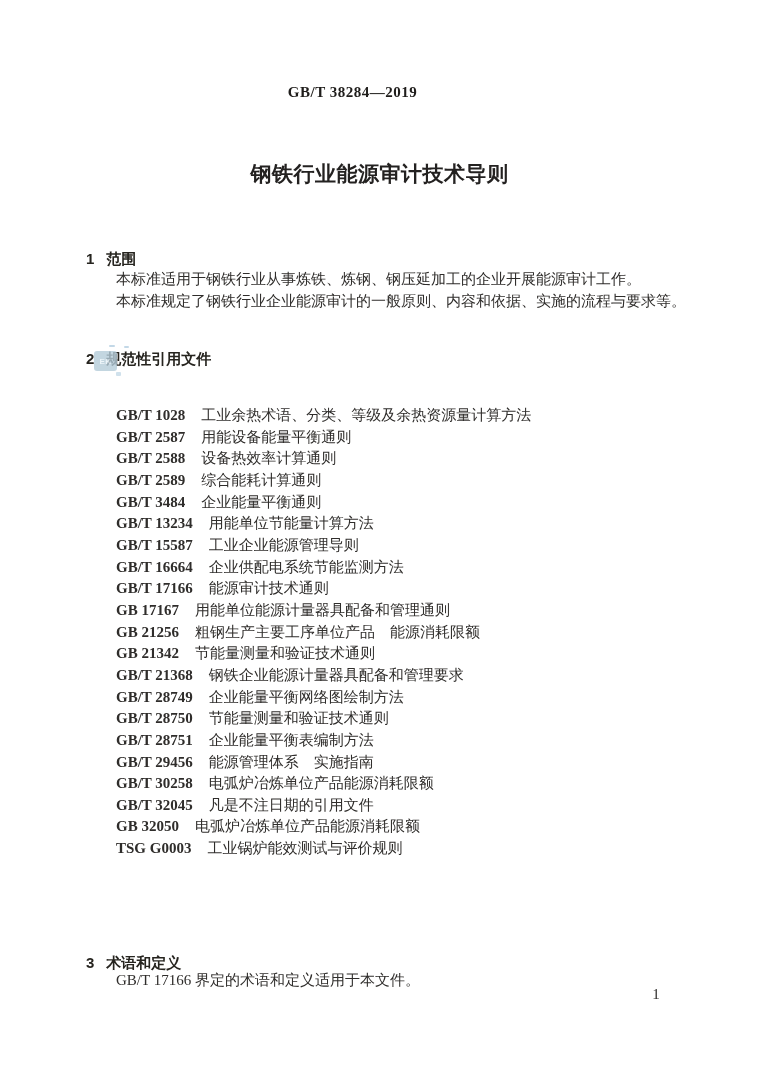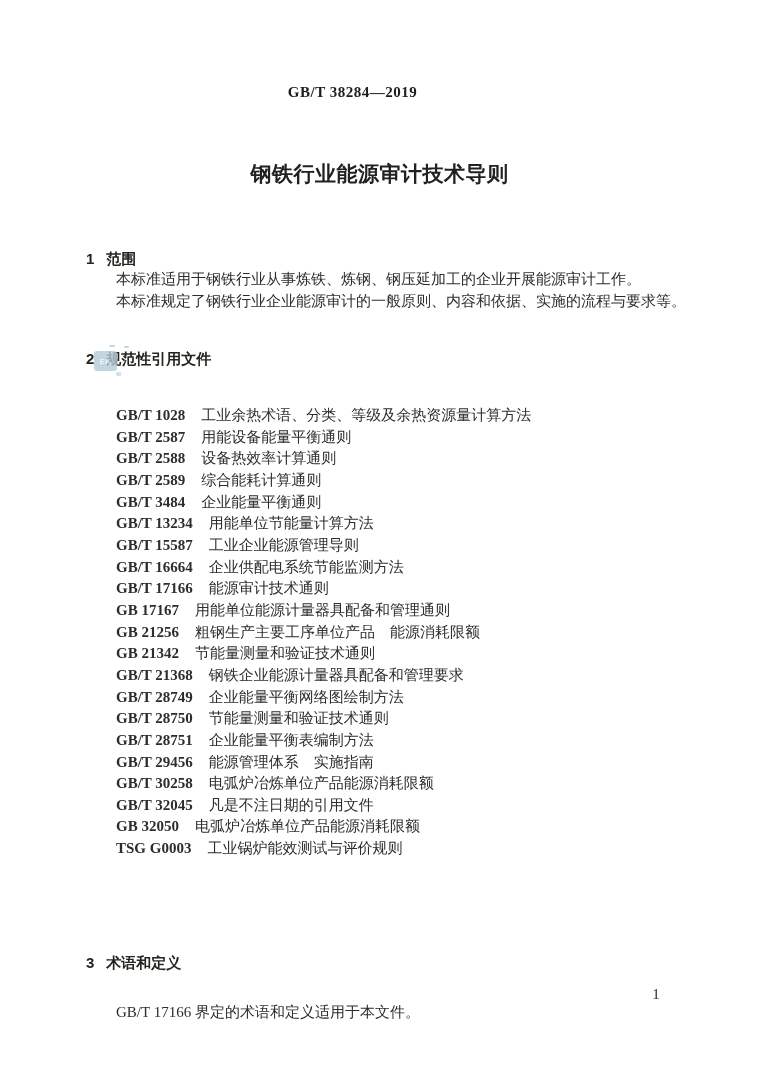--- a/index.html
+++ b/index.html
@@ -49,21 +49,21 @@
   .body-para{
     position:absolute;left:86px;width:609px;
     font-size:15px;
     line-height:22.2px;
     text-align:justify;
     color:#2f2d2b;
   }
   .body-para p{margin:0;text-indent:2em;}
   .sec1-paras{top:268px;}
   .sec2-paras{top:372px;}
-  .sec3-paras{top:969px;margin-top:32px;}
+  .sec3-paras{top:969px;}
   .ref-list{
     position:absolute;left:86px;top:405px;width:620px;
     padding-left:30px;
     font-size:15px;
     line-height:21.65px;
     color:#2f2d2b;
   }
   .ref-item{white-space:nowrap;}
   .ref-code{display:inline-block;margin-right:16px;font-weight:bold;}
   .watermark{

